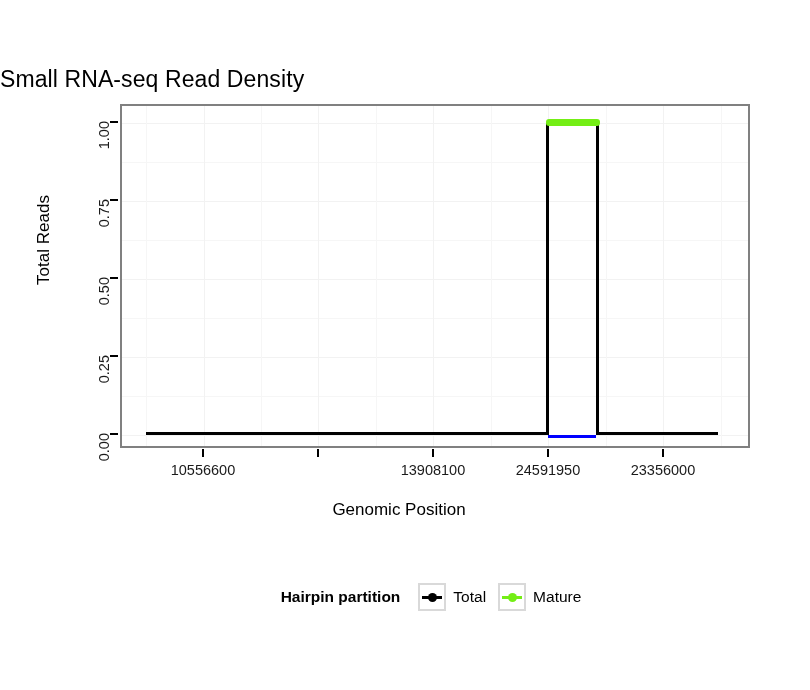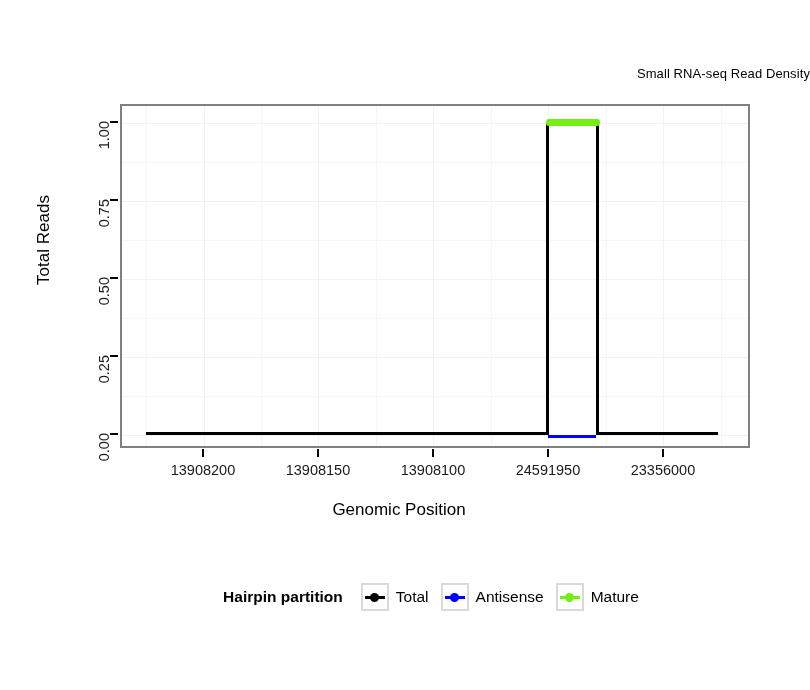--- a/index.html
+++ b/index.html
@@ -20,22 +20,22 @@
     left: 0; top: 0;
     width: 810px; height: 690px;
   }
 
   
   .chart-title {
     position: absolute;
     left: 0;
     top: 66px;
     width: 810px;
-    text-align: right;
-    font-size: 13px;
+    text-align: left;
+    font-size: 23px;
     color: #000000;
     letter-spacing: 0.1px;
   }
 
   
   .x-axis-title {
     position: absolute;
     left: 0;
     top: 500px;
     width: 798px;
@@ -275,24 +275,23 @@
       <div class="series-line sense-baseline" style="left:474px; top:326px; width:122px;"></div>
 
       <div class="antisense-seg" style="left:426px; top:329px; width:48px;"></div>
 
       <div class="mature-seg" style="left:424px; top:13px; width:54px;"></div>
 
     </div>
   </div>
 
   <div class="tick-x" style="left:202px;"></div>
-  <div class="ticklabel-x" style="left:203px;">13908200</div>
+  <div class="ticklabel-x" style="left:203px;">10556600</div>
 
   <div class="tick-x" style="left:317px;"></div>
-  <div class="ticklabel-x" style="left:318px;">13908150</div>
 
   <div class="tick-x" style="left:432px;"></div>
   <div class="ticklabel-x" style="left:433px;">13908100</div>
 
   <div class="tick-x" style="left:547px;"></div>
   <div class="ticklabel-x" style="left:548px;">24591950</div>
 
   <div class="tick-x" style="left:662px;"></div>
   <div class="ticklabel-x" style="left:663px;">23356000</div>
 
@@ -304,29 +303,20 @@
     <div class="legend-item">
       <span class="legend-key">
         <span class="klinewrap">
           <span class="kline" style="background:#000000;"></span>
           <span class="kdot" style="background:#000000;"></span>
         </span>
       </span>
       <span class="legend-label">Total</span>
     </div>
 
-    <div class="legend-item">
-      <span class="legend-key">
-        <span class="klinewrap">
-          <span class="kline" style="background:#0000ff;"></span>
-          <span class="kdot" style="background:#0000ff;"></span>
-        </span>
-      </span>
-      <span class="legend-label">Antisense</span>
-    </div>
 
     <div class="legend-item">
       <span class="legend-key">
         <span class="klinewrap">
           <span class="kline" style="background:#74ee15;"></span>
           <span class="kdot" style="background:#74ee15;"></span>
         </span>
       </span>
       <span class="legend-label">Mature</span>
     </div>

